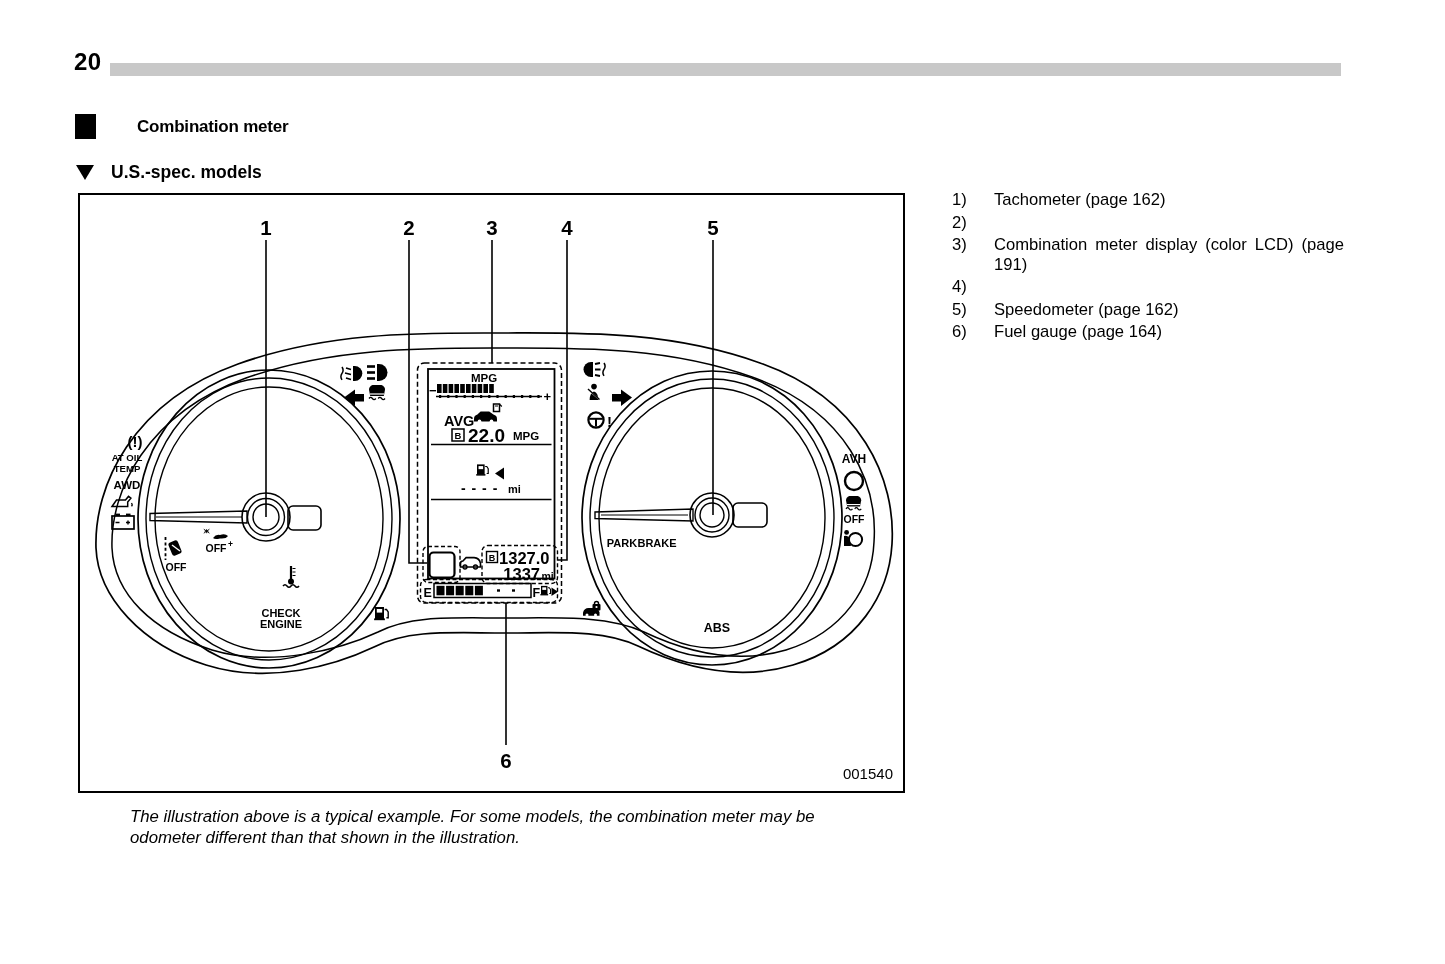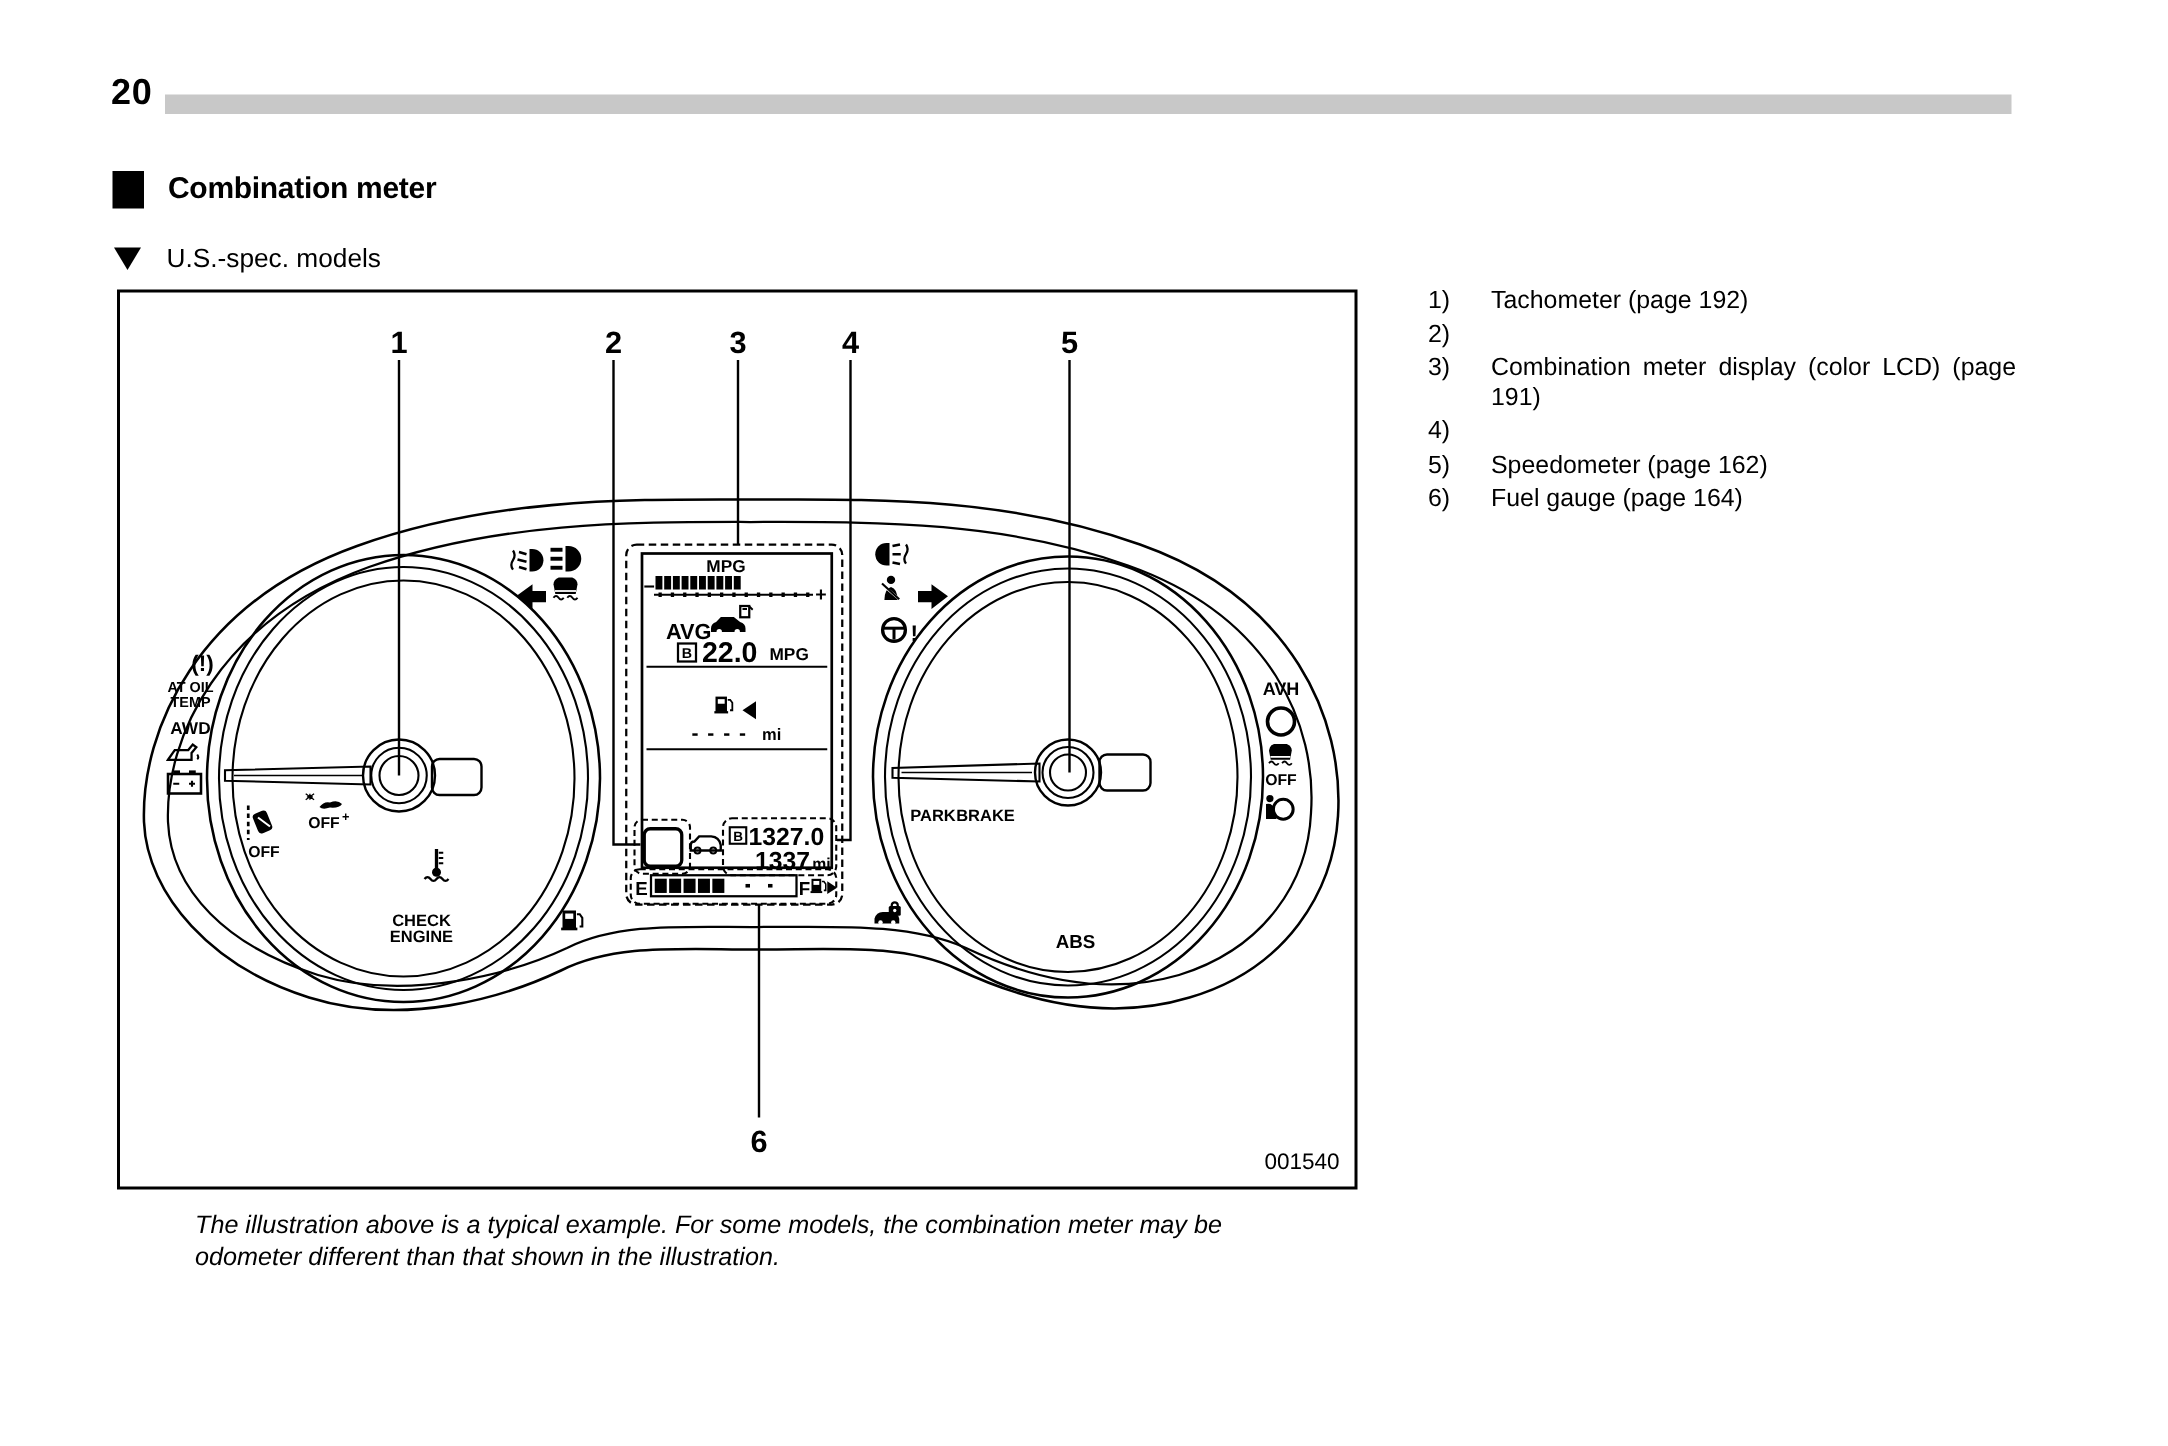--- a/index.html
+++ b/index.html
@@ -6,24 +6,24 @@
   body{
     width:1445px;height:964px;position:relative;background:#fff;
     font-family:"Liberation Sans", sans-serif;color:#000;overflow:hidden;
   }
   .abs{position:absolute;}
   
   #page-num{left:74px;top:48px;font-size:24px;font-weight:bold;letter-spacing:0.5px;}
   #head-rule{left:110px;top:63px;width:1231px;height:13px;background:#c8c8c8;}
   #title-row{left:75px;top:114px;display:flex;align-items:center;}
   #title-square{width:21px;height:25px;background:#000;margin-right:16px;}
-  #title-text{font-size:20px;font-weight:bold;letter-spacing:-0.2px;}
+  #title-text{font-size:17px;font-weight:bold;letter-spacing:-0.2px;margin-left:25px;}
   #subtitle-row{left:76px;top:162px;display:flex;align-items:center;}
   #subtitle-tri{width:0;height:0;border-left:9px solid transparent;border-right:9px solid transparent;border-top:15px solid #000;margin-right:17px;}
-  #subtitle-text{font-size:17.5px;font-weight:normal;}
+  #subtitle-text{font-size:17.5px;font-weight:bold;}
   
   #figure-box{left:78px;top:193px;width:827px;height:600px;border:2px solid #000;box-sizing:border-box;}
   #figure-box svg{display:block;}
   
   #legend{left:952px;top:190px;width:392px;font-size:16.6px;line-height:19.5px;}
   .legend-item{display:grid;grid-template-columns:42px 1fr;margin-bottom:3px;}
   .legend-text{text-align:justify;}
   
   #caption{left:130px;top:806px;width:800px;font-size:16.8px;line-height:21px;font-style:italic;}
   
@@ -332,21 +332,21 @@
     <text class="t" x="506" y="768" font-size="20.5" text-anchor="middle">6</text>
   </g>
 
   <text x="893" y="779" font-size="15" text-anchor="end" fill="#000">001540</text>
 </svg>
 </div>
 
 <div class="abs" id="legend">
   <div class="legend-item">
     <span>1)</span>
-    <span class="legend-text">Tachometer (page 192)</span>
+    <span class="legend-text">Tachometer (page 162)</span>
   </div>
   <div class="legend-item">
     <span>2)</span>
   </div>
   <div class="legend-item">
     <span>3)</span>
     <span class="legend-text">Combination meter display (color LCD) (page 191)</span>
   </div>
   <div class="legend-item">
     <span>4)</span>

